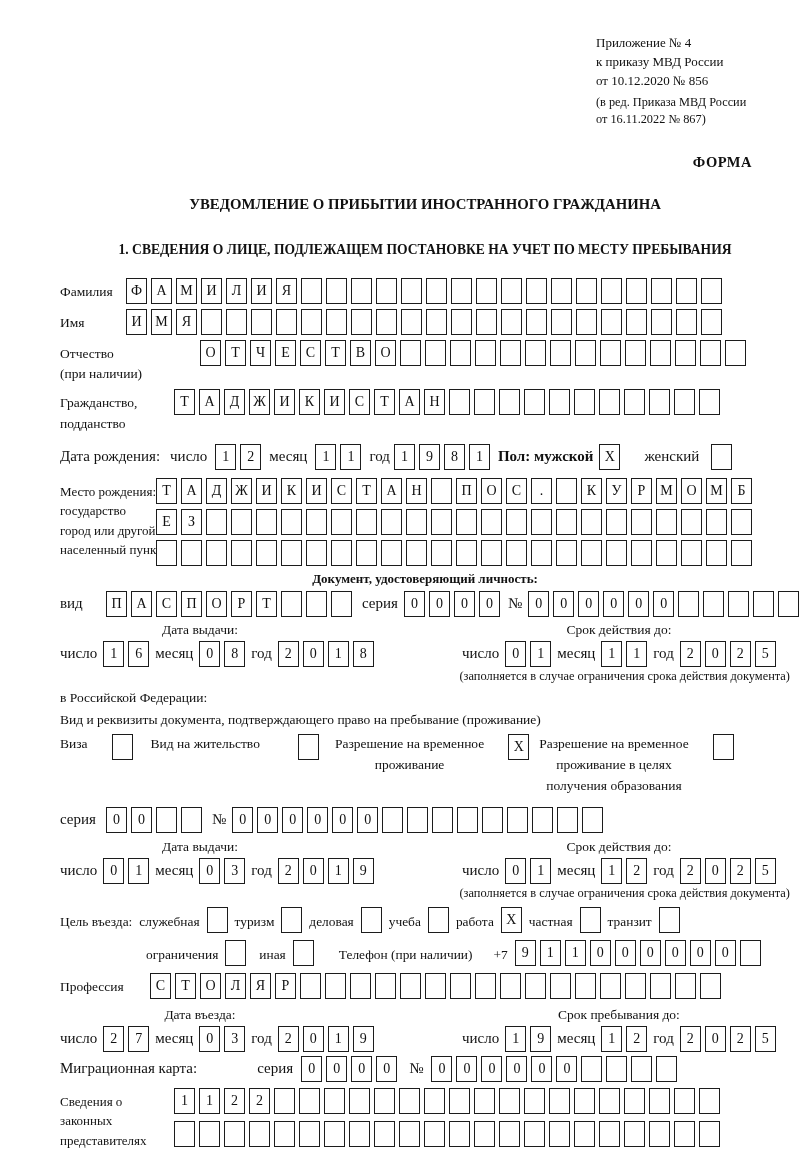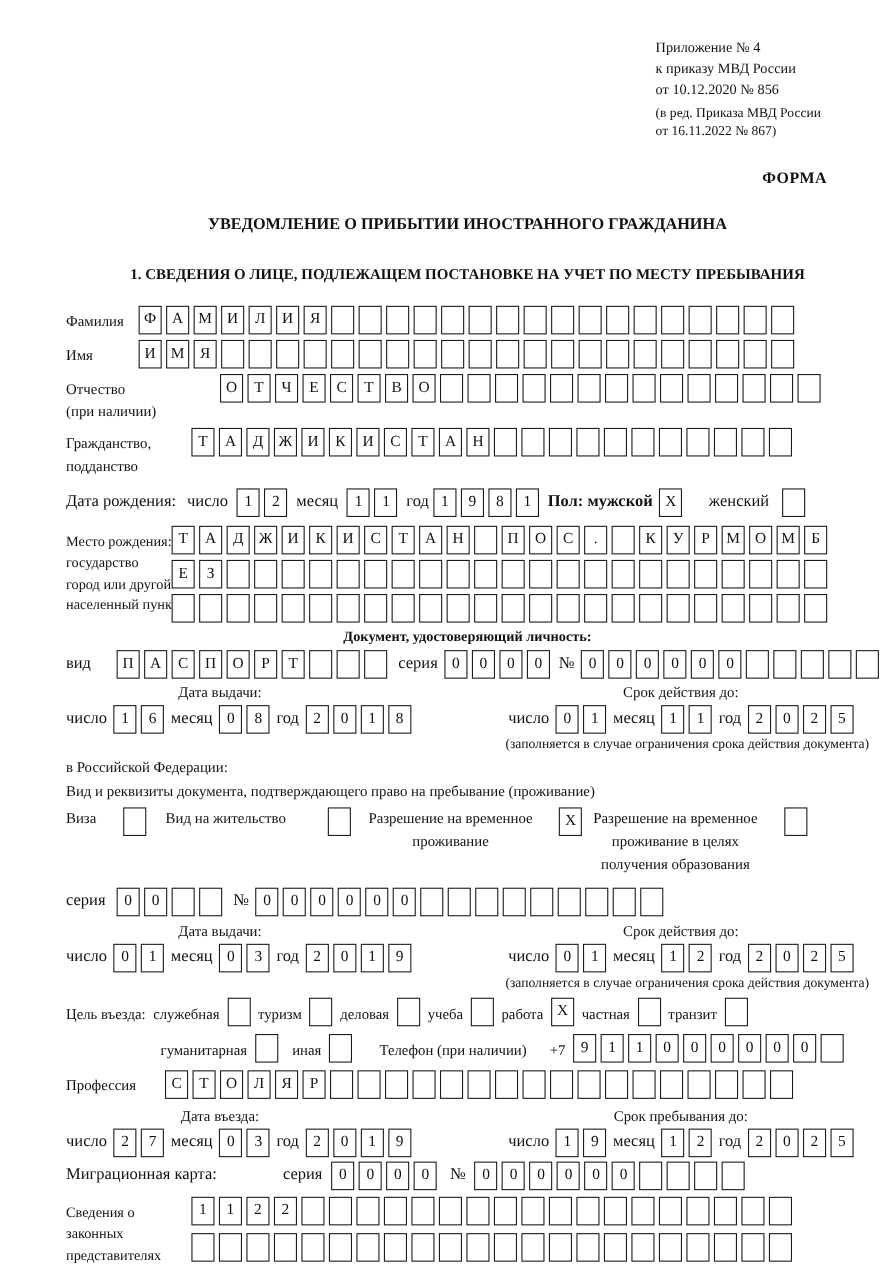--- a/index.html
+++ b/index.html
@@ -521,21 +521,21 @@
     <span class="cell cb"></span>
     <span class="opt-label">работа</span>
     <span class="cell cb">X</span>
     <span class="opt-label">частная</span>
     <span class="cell cb"></span>
     <span class="opt-label">транзит</span>
     <span class="cell cb"></span>
   </div>
 
   <div class="purpose-row indent">
-    <span class="opt-label">гуманитарная</span>
+    <span class="opt-label">ограничения</span>
     <span class="cell cb"></span>
     <span class="opt-label" style="margin-left:6px;">иная</span>
     <span class="cell cb"></span>
     <span class="opt-label" style="margin-left:18px;">Телефон (при наличии)</span>
     <span class="opt-label" style="margin-left:14px;">+7</span>
     <span class="cells">
         <span class="cell">9</span>
         <span class="cell">1</span>
         <span class="cell">1</span>
         <span class="cell">0</span>

